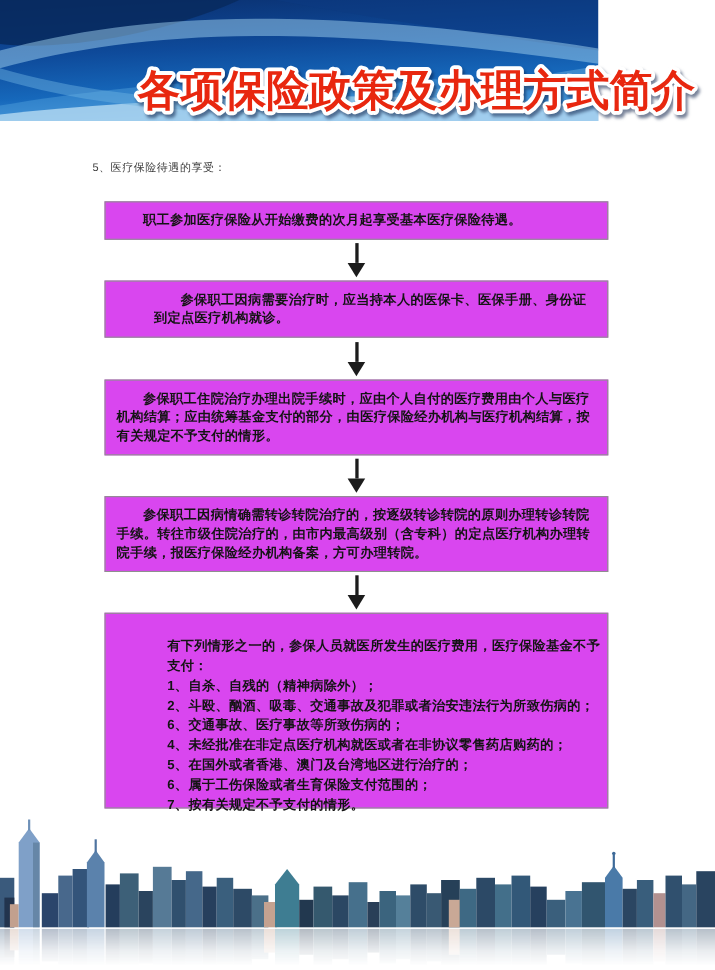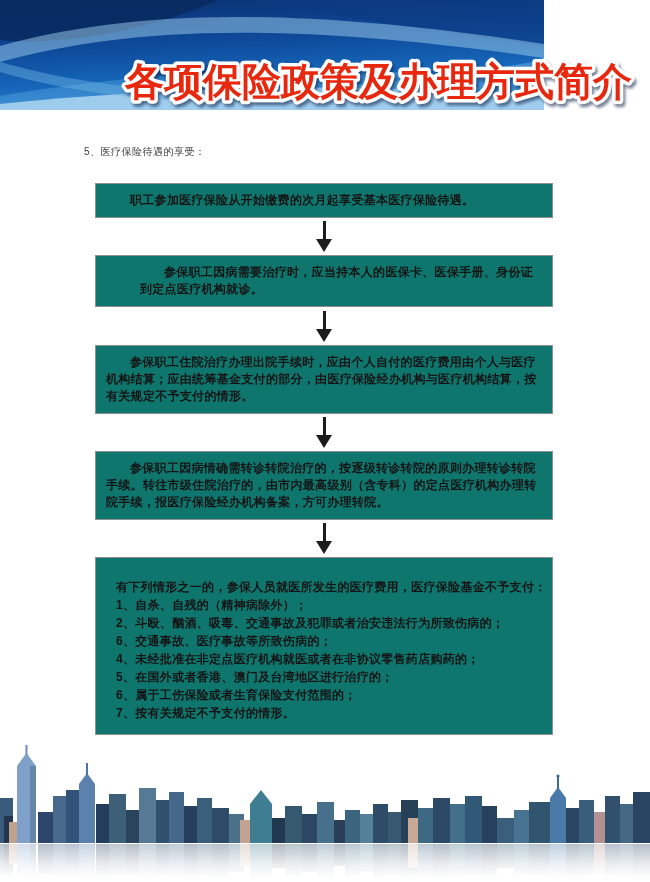--- a/index.html
+++ b/index.html
@@ -19,33 +19,33 @@
     filter:drop-shadow(2px 3px 1.5px rgba(10,30,70,.55));
   }
   
   .section-heading{
     position:absolute;left:84px;top:145px;
     font-size:10px;color:#3c3c3c;letter-spacing:.5px;
   }
   
   .flow-box{
     position:absolute;left:95px;width:458px;box-sizing:border-box;
-    background:#0f766e;border:1px solid #8f8f8f;
+    background:#d946ef;border:1px solid #8f8f8f;
     padding:8px 11px 8px 10px;
   }
   .flow-box p{
     margin:0;font-size:12px;font-weight:bold;color:#141414;
     line-height:17px;text-indent:2em;letter-spacing:.3px;
   }
   .box-1{top:183px;}
   .box-2{top:255px;padding-left:44px;}
   .box-3{top:345px;}
   .box-4{top:451px;}
   .box-5{top:557px;height:178px;padding:20px 4px 14px 20px;}
-  .box-5 p{text-indent:0;line-height:18px;}
+  .box-5 p{text-indent:0;line-height:18px;margin-left:36px;}
   .arrow{
     position:absolute;left:309px;width:30px;
     display:flex;flex-direction:column;align-items:center;
   }
   .arrow-1{top:221px;}
   .arrow-2{top:311px;}
   .arrow-3{top:417px;}
   .arrow-4{top:523px;}
   .arrow .shaft{width:3px;height:18px;background:#1c1c1c;}
   .arrow .head{

